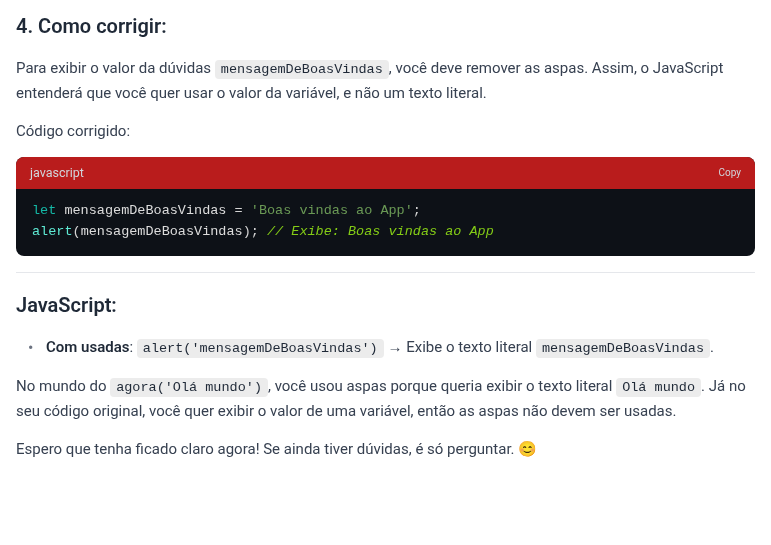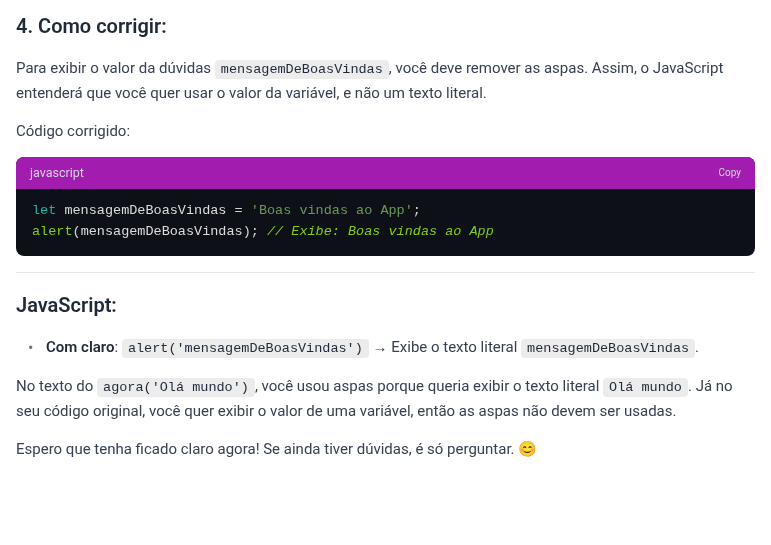--- a/index.html
+++ b/index.html
@@ -29,21 +29,21 @@
       font-size: 13.5px;
       color: #1f2937;
     }
     .code-block {
       background: #0d1117;
       border-radius: 8px;
       overflow: hidden;
       margin-bottom: 16px;
     }
     .code-header {
-      background: #a21caf;
+      background: #b91c1c;
       display: flex;
       justify-content: space-between;
       align-items: center;
       padding: 6px 14px;
       font-size: 12.5px;
       color: #d1d5db;
     }
     .copy-btn {
       background: none;
       border: none;
@@ -57,21 +57,21 @@
       font-family: ui-monospace, "SFMono-Regular", Consolas, "Liberation Mono", Menlo, monospace;
       font-size: 13.5px;
       line-height: 1.55;
       white-space: pre;
       overflow-x: auto;
     }
     .tok-keyword { color: #14b8a6; }
     .tok-ident { color: #dcdcdc; }
     .tok-op { color: #d4d4d4; }
     .tok-string { color: #6a9955; }
-    .tok-func { color: #84cc16; }
+    .tok-func { color: #5eead4; }
     .tok-punct { color: #d4d4d4; }
     .tok-comment { color: #84cc16; font-style: italic; }
     hr.sep {
       border: none;
       border-top: 1px solid #e5e7eb;
       margin: 8px 0 16px;
     }
     ul.points {
       list-style: none;
       padding-left: 12px;
@@ -112,23 +112,23 @@
   <div class="code-body"><span class="tok-keyword">let</span> <span class="tok-ident">mensagemDeBoasVindas</span> <span class="tok-op">=</span> <span class="tok-string">'Boas vindas ao App'</span><span class="tok-punct">;</span>
 <span class="tok-func">alert</span><span class="tok-punct">(</span><span class="tok-ident">mensagemDeBoasVindas</span><span class="tok-punct">)</span><span class="tok-punct">;</span> <span class="tok-comment">// Exibe: Boas vindas ao App</span></div>
 </div>
 
 <hr class="sep">
 
 <div class="heading">JavaScript:</div>
 
 <ul class="points">
   <li>
-    <span class="bold">Com claro</span>: <code class="inline-code">alert('mensagemDeBoasVindas')</code><span> → Exibe o texto literal </span><code class="inline-code">mensagemDeBoasVindas</code><span>.</span>
+    <span class="bold">Com usadas</span>: <code class="inline-code">alert('mensagemDeBoasVindas')</code><span> → Exibe o texto literal </span><code class="inline-code">mensagemDeBoasVindas</code><span>.</span>
   </li>
 </ul>
 
 <p class="para">
-  <span>No texto do </span><code class="inline-code">agora('Olá mundo')</code><span>, você usou aspas porque queria exibir o texto literal </span><code class="inline-code">Olá mundo</code><span>. Já no seu código original, você quer exibir o valor de uma variável, então as aspas não devem ser usadas.</span>
+  <span>No mundo do </span><code class="inline-code">agora('Olá mundo')</code><span>, você usou aspas porque queria exibir o texto literal </span><code class="inline-code">Olá mundo</code><span>. Já no seu código original, você quer exibir o valor de uma variável, então as aspas não devem ser usadas.</span>
 </p>
 
 <p class="para">
   <span>Espero que tenha ficado claro agora! Se ainda tiver dúvidas, é só perguntar. </span><span class="emoji">😊</span>
 </p>
 
 </body></html>

